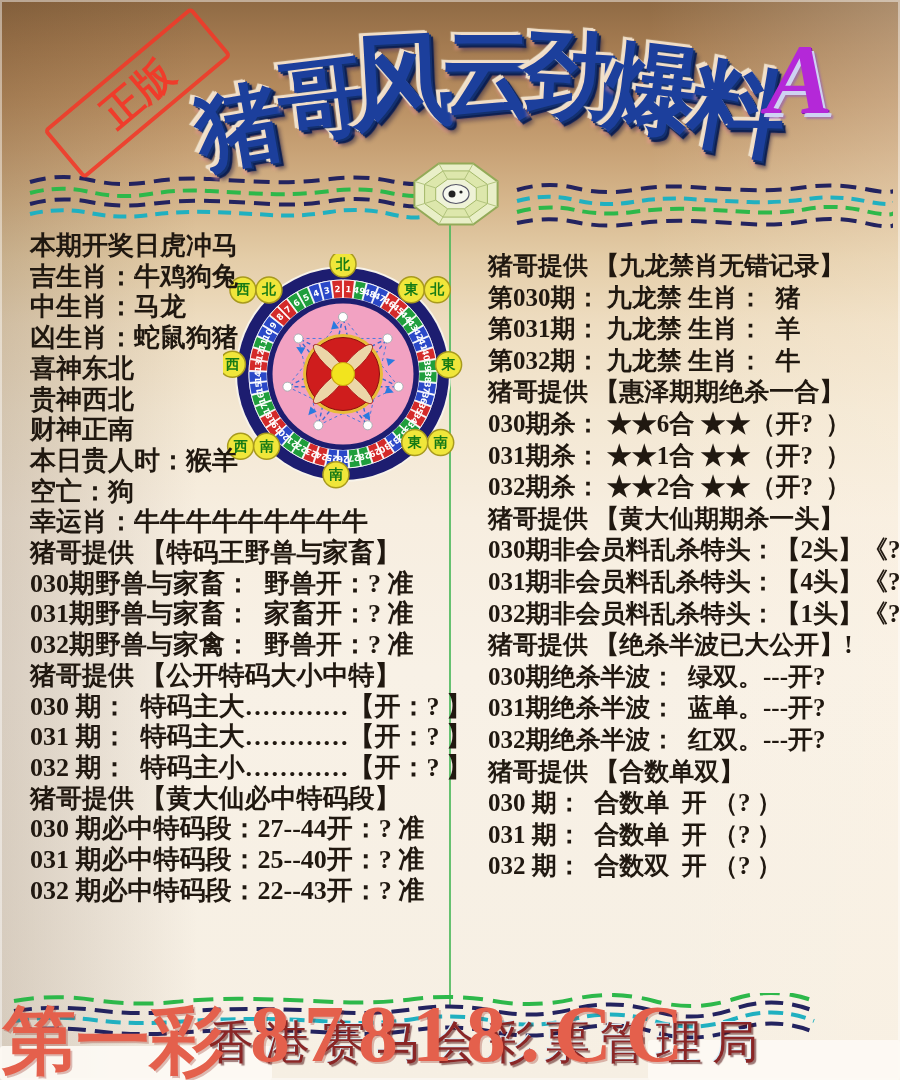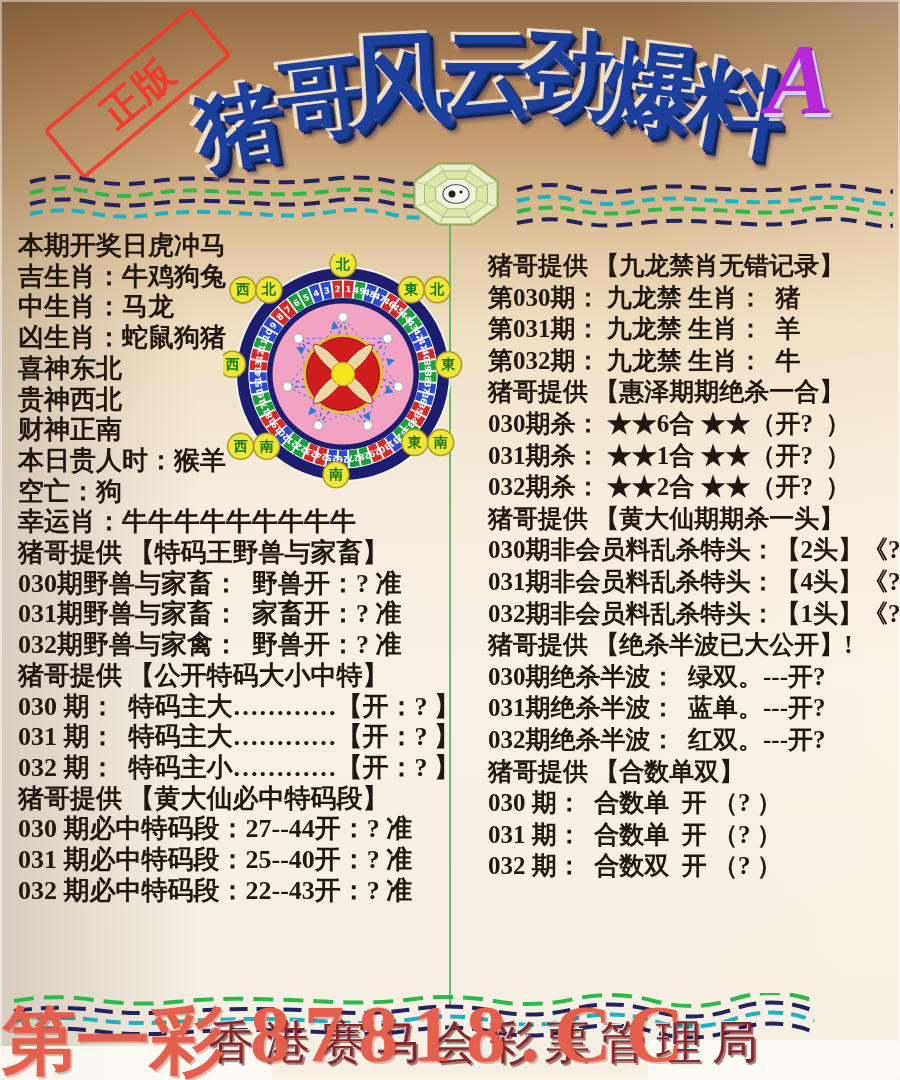--- a/index.html
+++ b/index.html
@@ -5,21 +5,21 @@
   html,body{margin:0;padding:0;}
   .page{
     position:relative;width:900px;height:1080px;overflow:hidden;
     font-family:"Liberation Serif","DejaVu Serif",serif;
     background:
       linear-gradient(90deg, rgba(70,42,18,.18) 0%, rgba(0,0,0,0) 22%, rgba(0,0,0,0) 72%, rgba(255,244,228,.25) 100%),
       linear-gradient(180deg,#8f6a44 0%,#a37a50 4%,#b78d60 9%,#c8a276 14%,#d7b88e 19%,#e4cda8 24%,#eeddc1 30%,#f3e7d2 38%,#f7eee0 48%,#f8f1e6 62%,#f6efe3 100%);
     box-shadow: inset 0 0 0 2px rgba(255,255,255,.45);
   }
   .tcol{position:absolute;color:#201810;font-weight:bold;white-space:pre;z-index:6;}
-  #left-col{left:18px;top:231px;font-size:26px;line-height:30.7px;}
+  #left-col{left:30px;top:231px;font-size:26px;line-height:30.7px;}
   #right-col{left:488px;top:250px;font-size:25px;line-height:31.6px;}
   .tchar{
     position:absolute;display:block;font-weight:bold;color:#1c3f9c;line-height:1;
     text-shadow:-2px -2px 0 #f2ddc6,-4px -3px 1px #f0e4cf,2px 2px 0 #13306e,4px 4px 1px #0d1f52,6px 7px 4px rgba(25,20,60,.45),0 6px 3px rgba(235,150,150,.45);
     z-index:8;
   }
   #title{position:absolute;left:0;top:0;width:900px;height:200px;z-index:8;}
   #edition{
     position:absolute;left:766px;top:30px;font-size:100px;font-style:italic;font-weight:bold;
     color:#b428d8;text-shadow:3px 4px 0 #cfd2f2,5px 6px 2px rgba(140,80,200,.5),1px 1px 0 #7a14a8;z-index:8;line-height:1;

